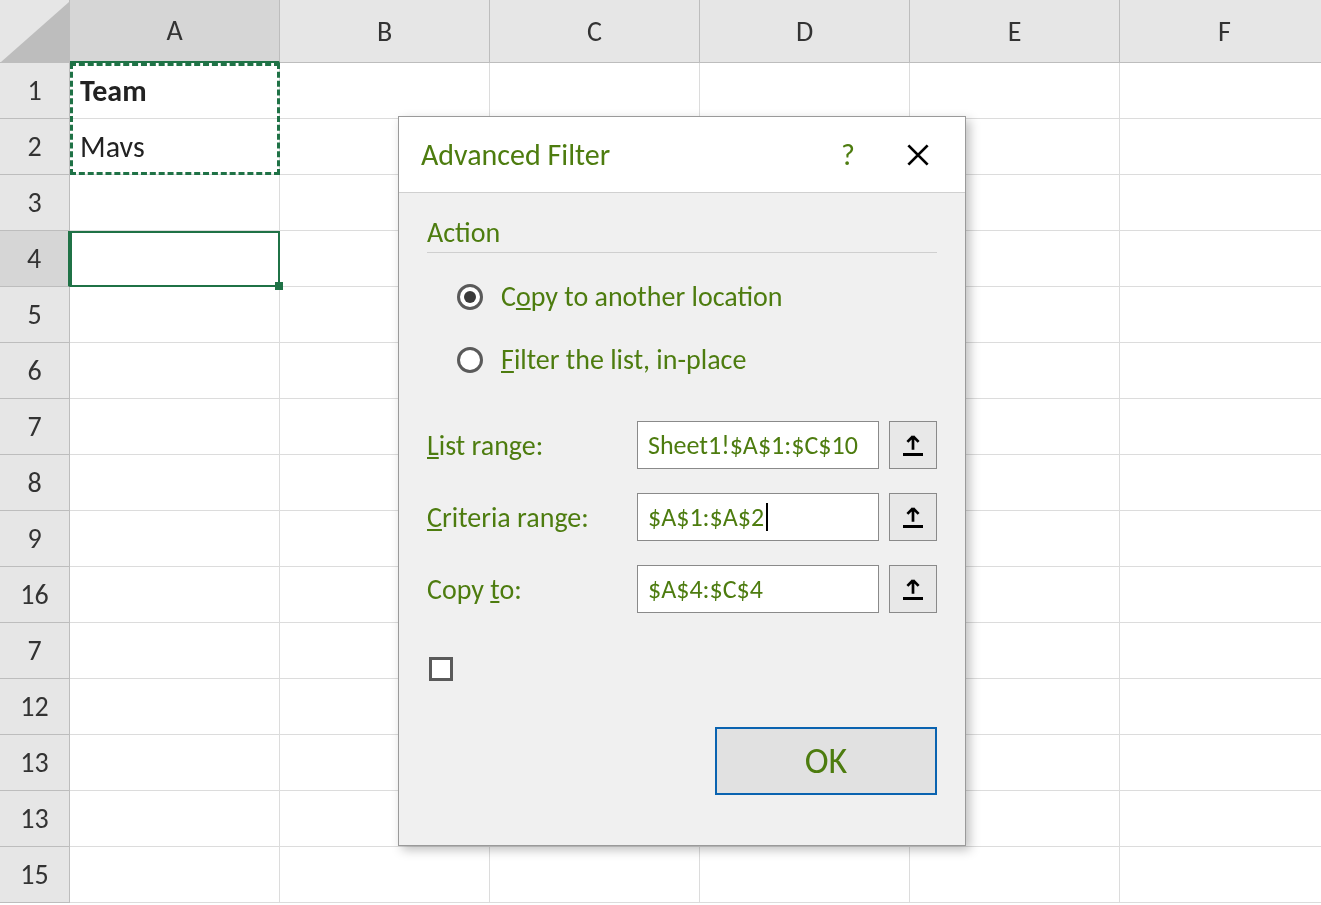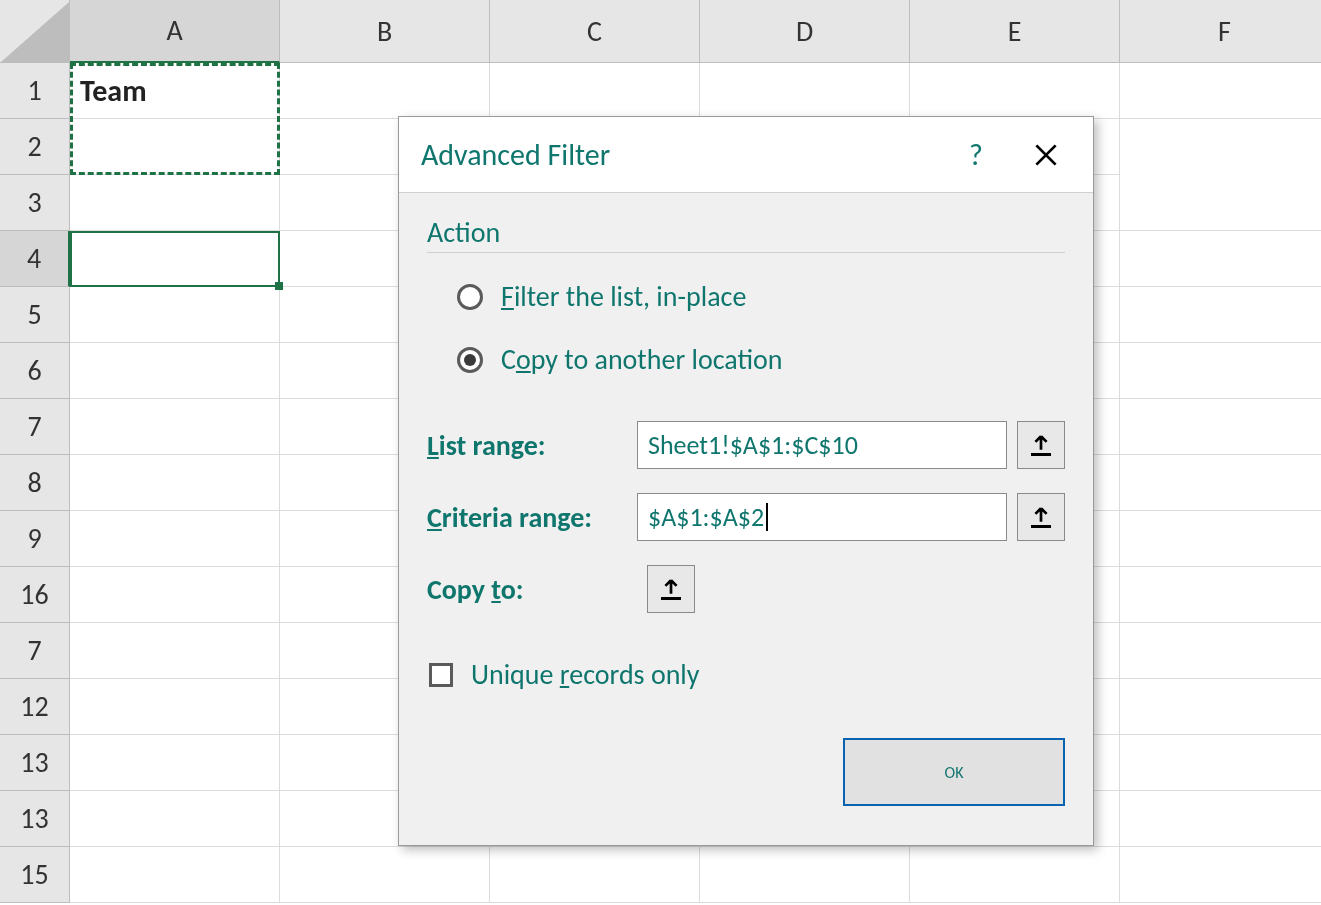--- a/index.html
+++ b/index.html
@@ -103,26 +103,26 @@
   .active-cell::after{
     content:"";
     position:absolute;
     right:-5px; bottom:-5px;
     width:8px; height:8px;
     background:#1f7246;
   }
   .dialog{
     position:absolute;
     left:398px; top:116px;
-    width:696px; height:730px;
+    width:568px; height:730px;
     background:#f0f0f0;
     border:1px solid #9a9a9a;
     box-shadow:4px 4px 10px rgba(0,0,0,.25);
     font-size:28px;
-    color:#0f766e;
+    color:#4d7c0f;
   }
   .titlebar{
     height:76px;
     background:#ffffff;
     border-bottom:1px solid #d0d0d0;
     display:flex; align-items:center;
     padding:0 22px;
   }
   .title-text{ flex:1; font-size:30px; }
   .help-btn, .close-btn{
@@ -167,21 +167,20 @@
   }
   .underline-char{ text-decoration:underline; }
 
   .field-row{
     display:flex; align-items:center;
     padding:12px 0;
   }
   .field-label{
     flex:0 0 210px;
     font-size:28px;
-    font-weight:bold;
   }
   .field-input{
     flex:1; height:48px;
     border:1px solid #8a8a8a;
     background:#ffffff;
     font-size:26px;
     padding:0 10px;
     display:flex; align-items:center;
   }
   .ref-btn{
@@ -204,21 +203,21 @@
   .ref-icon svg{width:18px;height:18px;display:block;margin:-1px auto 0;}
   .button-row{
     display:flex; justify-content:flex-end;
     gap:32px;
     padding:32px 28px 0 28px;
   }
   .btn{
     width:222px; height:68px;
     border:1px solid #9a9a9a;
     background:#e1e1e1;
-    font-size:16px;
+    font-size:36px;
     display:flex; align-items:center; justify-content:center;
   }
   .btn.primary{
     border:2px solid #0a63b0;
     background:#e1e1e1;
   }
   .caret{
     display:inline-block;
     border-right:2px solid #000;
     height:28px; width:0;
@@ -262,20 +261,21 @@
   <div class="cells">
     <div class="row">
       <div class="cell bold">Team</div>
       <div class="cell"></div>
       <div class="cell"></div>
       <div class="cell"></div>
       <div class="cell"></div>
       <div class="cell"></div>
     </div>
     <div class="row">
+      <div class="cell">Mavs</div>
       <div class="cell"></div>
       <div class="cell"></div>
       <div class="cell"></div>
       <div class="cell"></div>
       <div class="cell"></div>
     </div>
 
     <div class="row">
         <div class="cell"></div>
         <div class="cell"></div>
@@ -396,26 +396,26 @@
           <path d="M1 1 L15 15 M15 1 L1 15" stroke="#000" stroke-width="2" fill="none"></path>
         </svg>
     </div>
   </div>
 
   <div class="dialog-body">
     <div class="group-label">Action</div>
     <hr class="hr">
 
     <div class="radio-row">
+      <span class="radio checked"></span>
+      <span><span>C</span><span class="underline-char">o</span><span>py to another location</span></span>
+    </div>
+    <div class="radio-row">
       <span class="radio"></span>
       <span><span></span><span class="underline-char">F</span><span>ilter the list, in-place</span></span>
-    </div>
-    <div class="radio-row">
-      <span class="radio checked"></span>
-      <span><span>C</span><span class="underline-char">o</span><span>py to another location</span></span>
     </div>
 
     <div style="height:18px"></div>
 
     <div class="field-row">
       <div class="field-label"><span class="underline-char">L</span><span>ist range:</span></div>
       <div class="field-input">Sheet1!$A$1:$C$10</div>
       <div class="ref-btn">
         <span class="ref-icon">
             <svg viewBox="0 0 16 16">
@@ -435,33 +435,33 @@
         <span class="ref-icon">
             <svg viewBox="0 0 16 16">
               <path d="M8 14 L8 2 M8 2 L3 7 M8 2 L13 7" stroke="#000" stroke-width="2.4" fill="none"></path>
             </svg>
           </span>
       </div>
     </div>
 
     <div class="field-row">
       <div class="field-label"><span>Copy </span><span class="underline-char">t</span><span>o:</span></div>
+      <div class="field-input">$A$4:$C$4</div>
       <div class="ref-btn">
         <span class="ref-icon">
             <svg viewBox="0 0 16 16">
               <path d="M8 14 L8 2 M8 2 L3 7 M8 2 L13 7" stroke="#000" stroke-width="2.4" fill="none"></path>
             </svg>
           </span>
       </div>
     </div>
 
     <div style="height:18px"></div>
 
     <div class="check-row" style="padding-left:2px">
       <span class="checkbox"></span>
-      <span><span>Unique </span><span class="underline-char">r</span><span>ecords only</span></span>
     </div>
   </div>
 
   <div class="button-row">
     <div class="btn primary">OK</div>
   </div>
 </div>
 
 </body></html>

